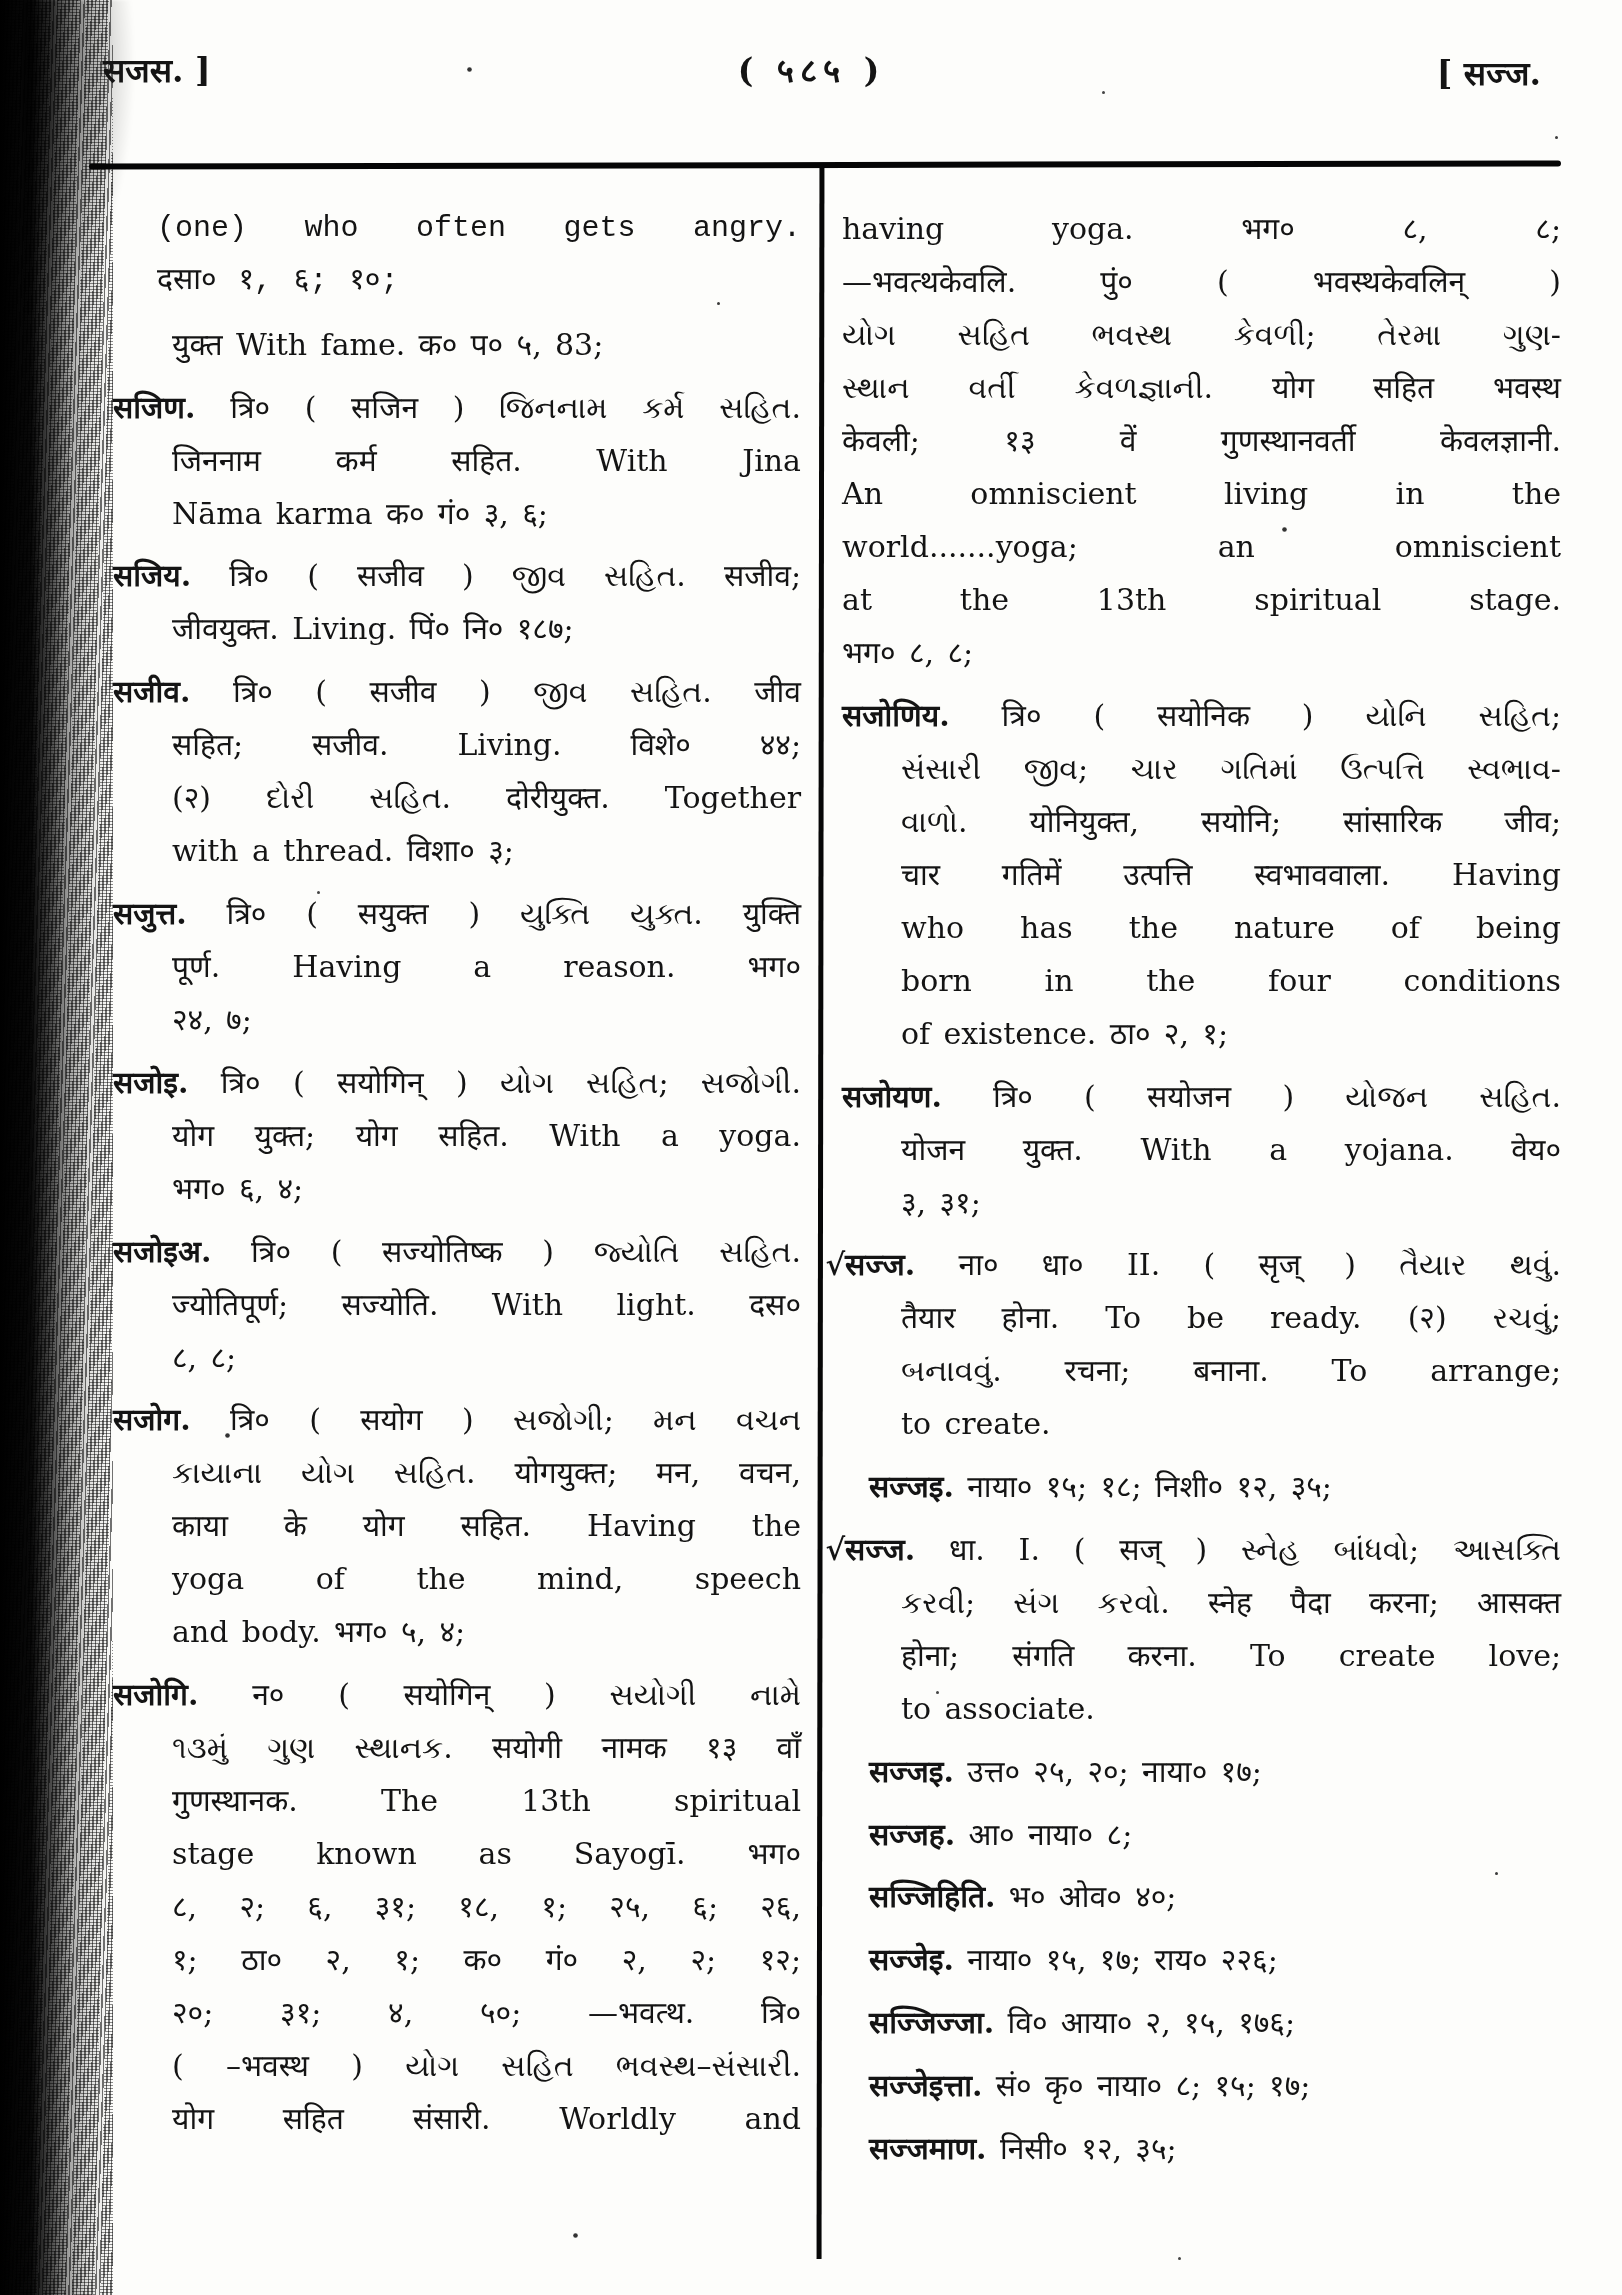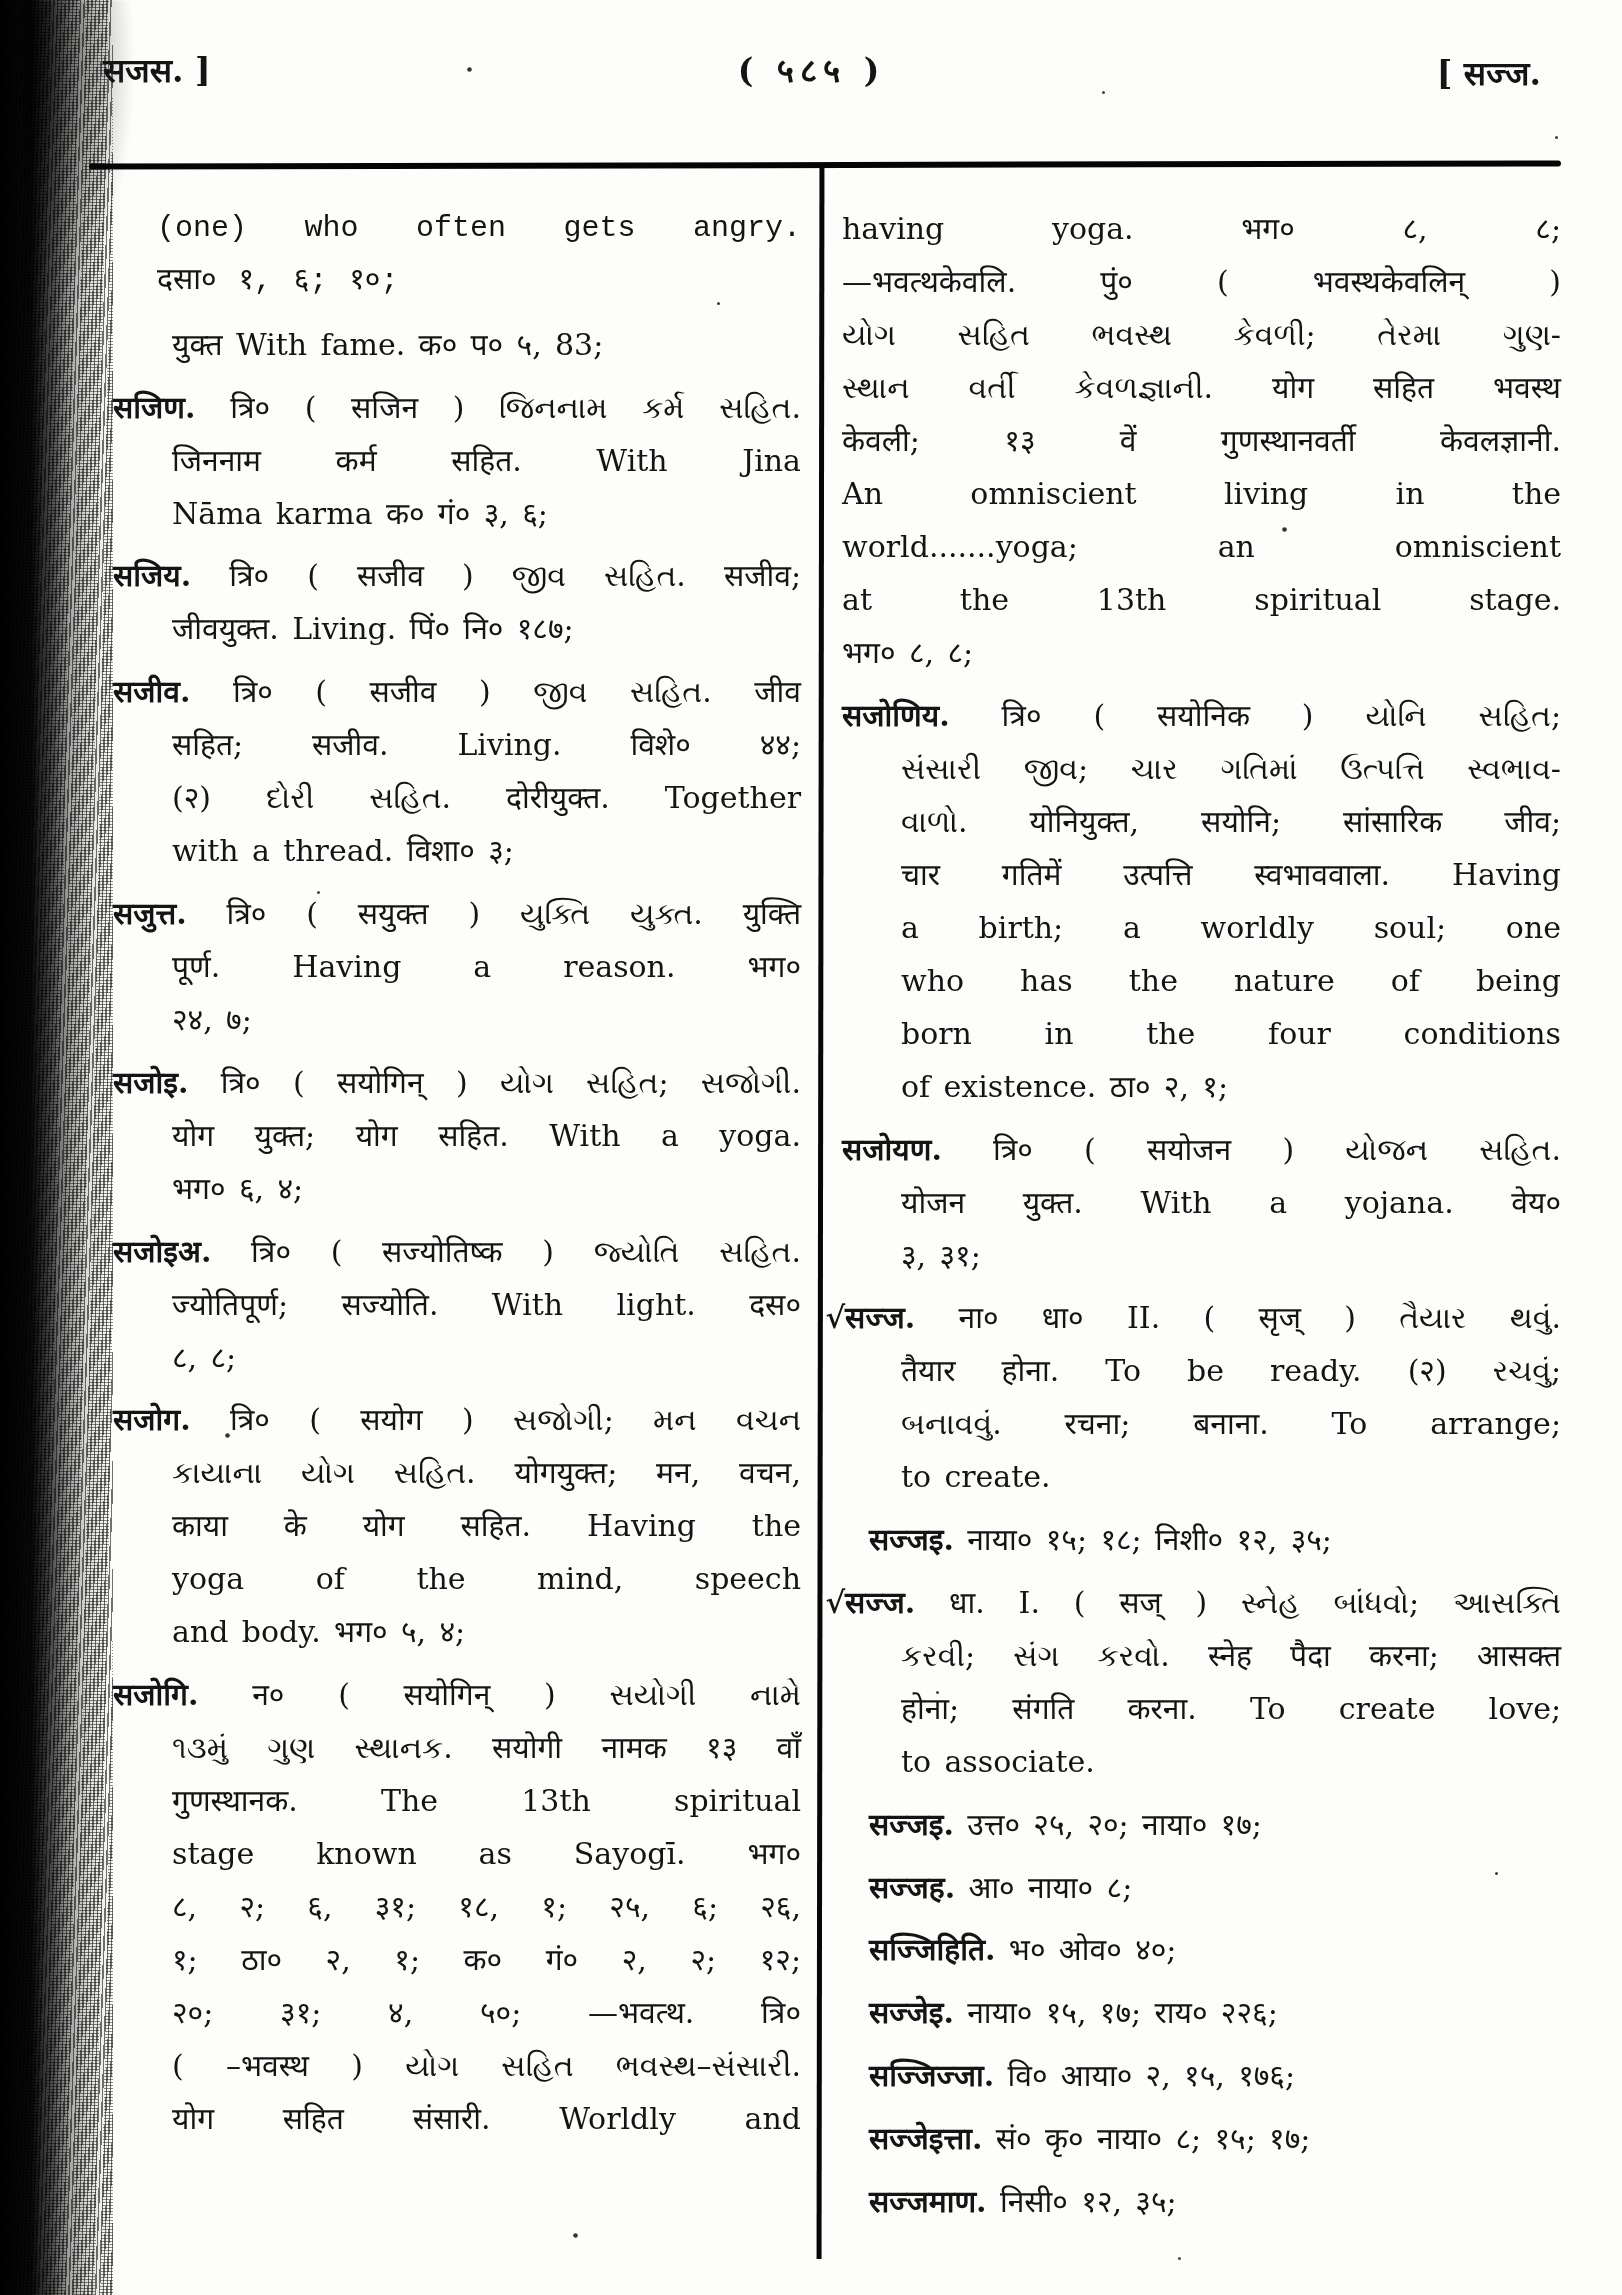--- a/index.html
+++ b/index.html
@@ -135,21 +135,20 @@
       <div class="line wrap full">An omniscient living in the</div>
       <div class="line wrap full">world.......yoga; an omniscient</div>
       <div class="line wrap full">at the 13th spiritual stage.</div>
       <div class="line wrap">भग० ८, ८;</div>
     </div>
     <div class="entry">
       <div class="line first full"><span class="head">सजोणिय.</span> <span>त्रि० ( सयोनिक ) યોનિ સહિત;</span></div>
       <div class="line wrap full">સંસારી જીવ; ચાર ગતિમાં ઉત્પત્તિ સ્વભાવ-</div>
       <div class="line wrap full">વાળો. योनियुक्त, सयोनि; सांसारिक जीव;</div>
       <div class="line wrap full">चार गतिमें उत्पत्ति स्वभाववाला. Having</div>
-      <div class="line wrap full">a birth; a worldly soul; one</div>
       <div class="line wrap full">who has the nature of being</div>
       <div class="line wrap full">born in the four conditions</div>
       <div class="line wrap">of existence. ठा० २, १;</div>
     </div>
     <div class="entry">
       <div class="line first full"><span class="head">सजोयण.</span> <span>त्रि० ( सयोजन ) યોજન સહિત.</span></div>
       <div class="line wrap full">योजन युक्त. With a yojana. वेय०</div>
       <div class="line wrap">३, ३१;</div>
     </div>
     <div class="entry root">

